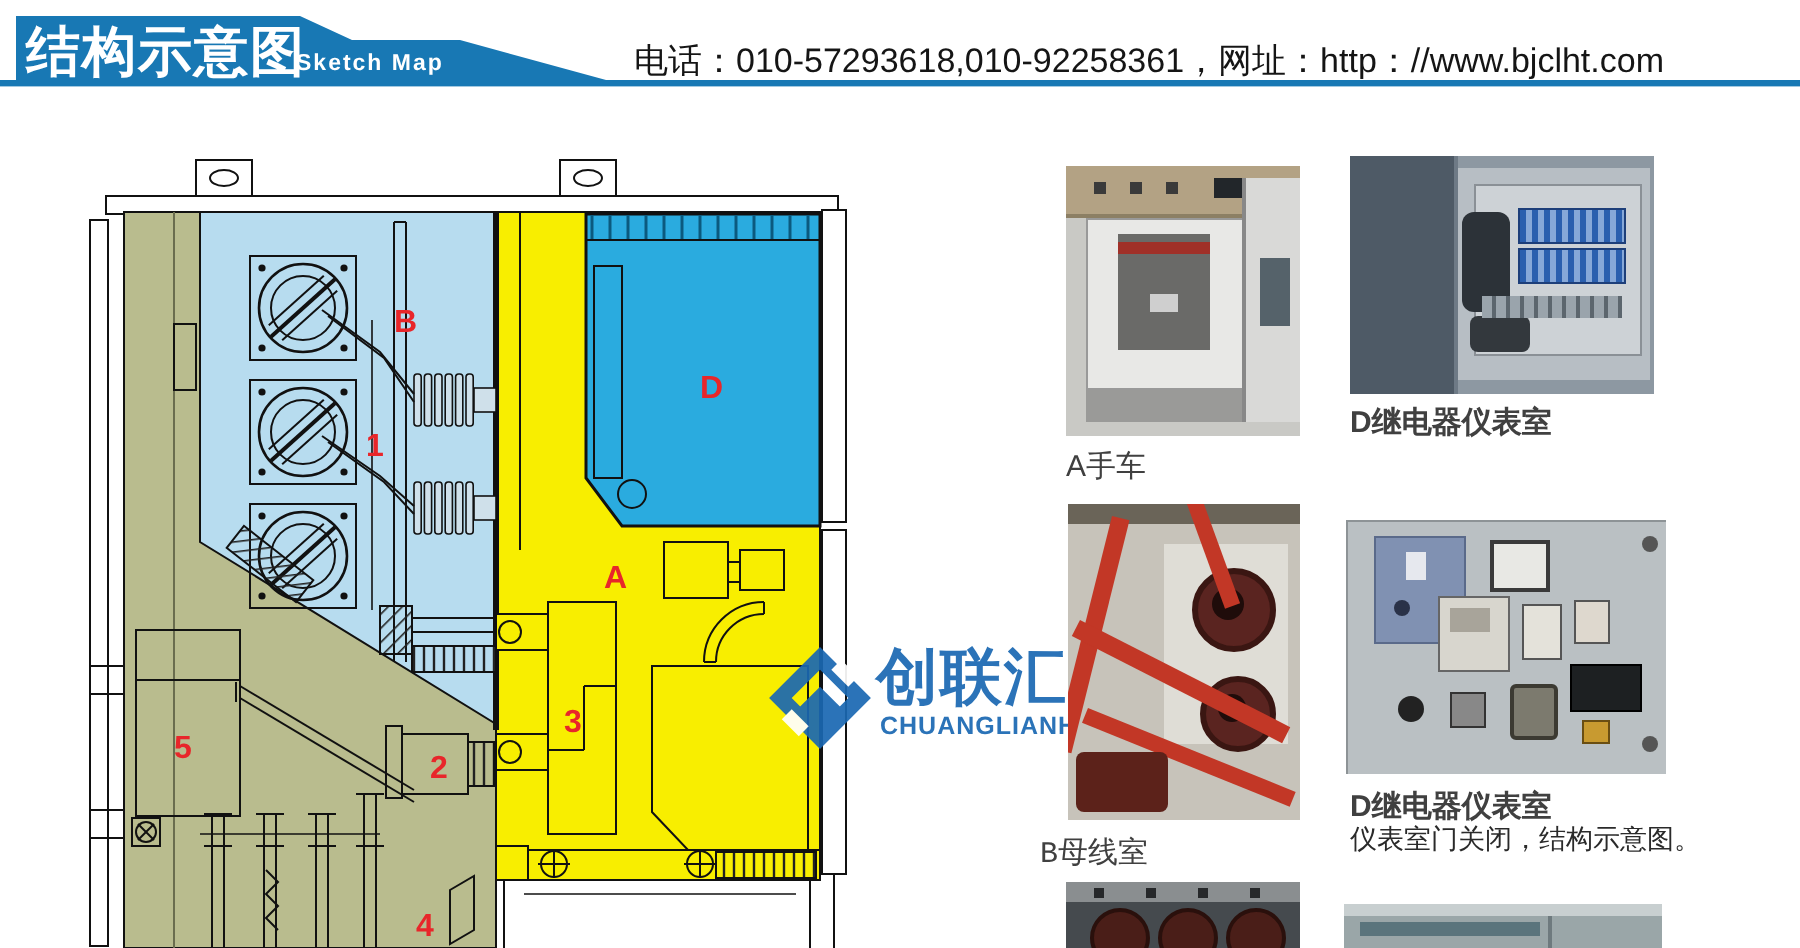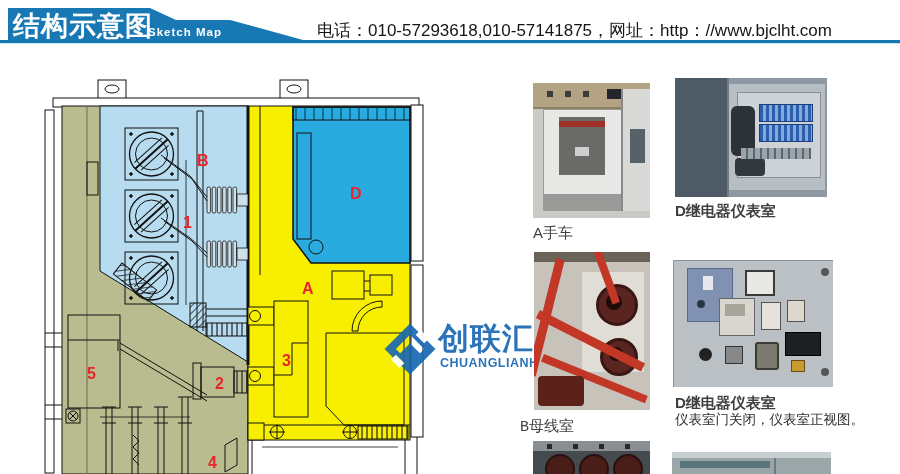--- a/index.html
+++ b/index.html
@@ -39,21 +39,21 @@
 <body>
 
 <div class="stage">
 
   <svg class="banner-svg" width="900" height="46">
     <polygon points="8,8 150,8 176,20 230,20 314,43 8,43" fill="#1878b4"></polygon>
     <rect x="0" y="40" width="900" height="3.2" fill="#1878b4"></rect>
   </svg>
   <div class="title-cn">结构示意图</div>
   <div class="title-en">Sketch Map</div>
-  <div class="contact">电话：010-57293618,010-57141875，网址：http：//www.bjclht.com</div>
+  <div class="contact">电话：010-57293618,010-92258361，网址：http：//www.bjclht.com</div>
 
   <svg class="diagram" width="395" height="399" viewBox="0 0 395 399">
     <defs>
       <pattern id="hatch" width="5" height="5" patternUnits="userSpaceOnUse" patternTransform="rotate(45)">
         <line x1="0" y1="0" x2="0" y2="5" stroke="#222" stroke-width="1.6"></line>
       </pattern>
       <pattern id="vlines" width="5" height="8" patternUnits="userSpaceOnUse">
         <line x1="2" y1="0" x2="2" y2="8" stroke="#222" stroke-width="1.2"></line>
       </pattern>
       <pattern id="grille" width="9" height="14" patternUnits="userSpaceOnUse">
@@ -322,21 +322,21 @@
     <div style="left:114px;top:40px;width:16px;height:20px;background:#ded8ce;border:1px solid #555;"></div>
     <div style="left:112px;top:72px;width:34px;height:22px;background:#1d2022;border:1px solid #000;"></div>
     <div style="left:26px;top:88px;width:13px;height:13px;border-radius:50%;background:#222;"></div>
     <div style="left:52px;top:86px;width:16px;height:16px;background:#888;border:1px solid #333;"></div>
     <div style="left:82px;top:82px;width:20px;height:24px;background:#7c7a6e;border:2px solid #3c3a32;border-radius:3px;"></div>
     <div style="left:118px;top:100px;width:12px;height:10px;background:#c89a30;border:1px solid #6a4e12;"></div>
     <div style="left:148px;top:8px;width:8px;height:8px;border-radius:50%;background:#555;"></div>
     <div style="left:148px;top:108px;width:8px;height:8px;border-radius:50%;background:#555;"></div>
   </div>
   <div class="cap capT2">D继电器仪表室</div>
-  <div class="cap capS2">仪表室门关闭，仪表室正视图。</div>
+  <div class="cap capS2">仪表室门关闭，结构示意图。</div>
 
   <div class="photo pc">
     <div style="left:0;top:0;width:117px;height:10px;background:#8a8e90;"></div>
     <div style="left:14px;top:3px;width:5px;height:5px;background:#26282a;"></div>
     <div style="left:40px;top:3px;width:5px;height:5px;background:#26282a;"></div>
     <div style="left:66px;top:3px;width:5px;height:5px;background:#26282a;"></div>
     <div style="left:92px;top:3px;width:5px;height:5px;background:#26282a;"></div>
     <div style="left:12px;top:13px;width:26px;height:26px;border-radius:50%;background:#4a1e18;border:2px solid #2a100c;"></div>
     <div style="left:46px;top:13px;width:26px;height:26px;border-radius:50%;background:#4a1e18;border:2px solid #2a100c;"></div>
     <div style="left:80px;top:13px;width:26px;height:26px;border-radius:50%;background:#4a1e18;border:2px solid #2a100c;"></div>

